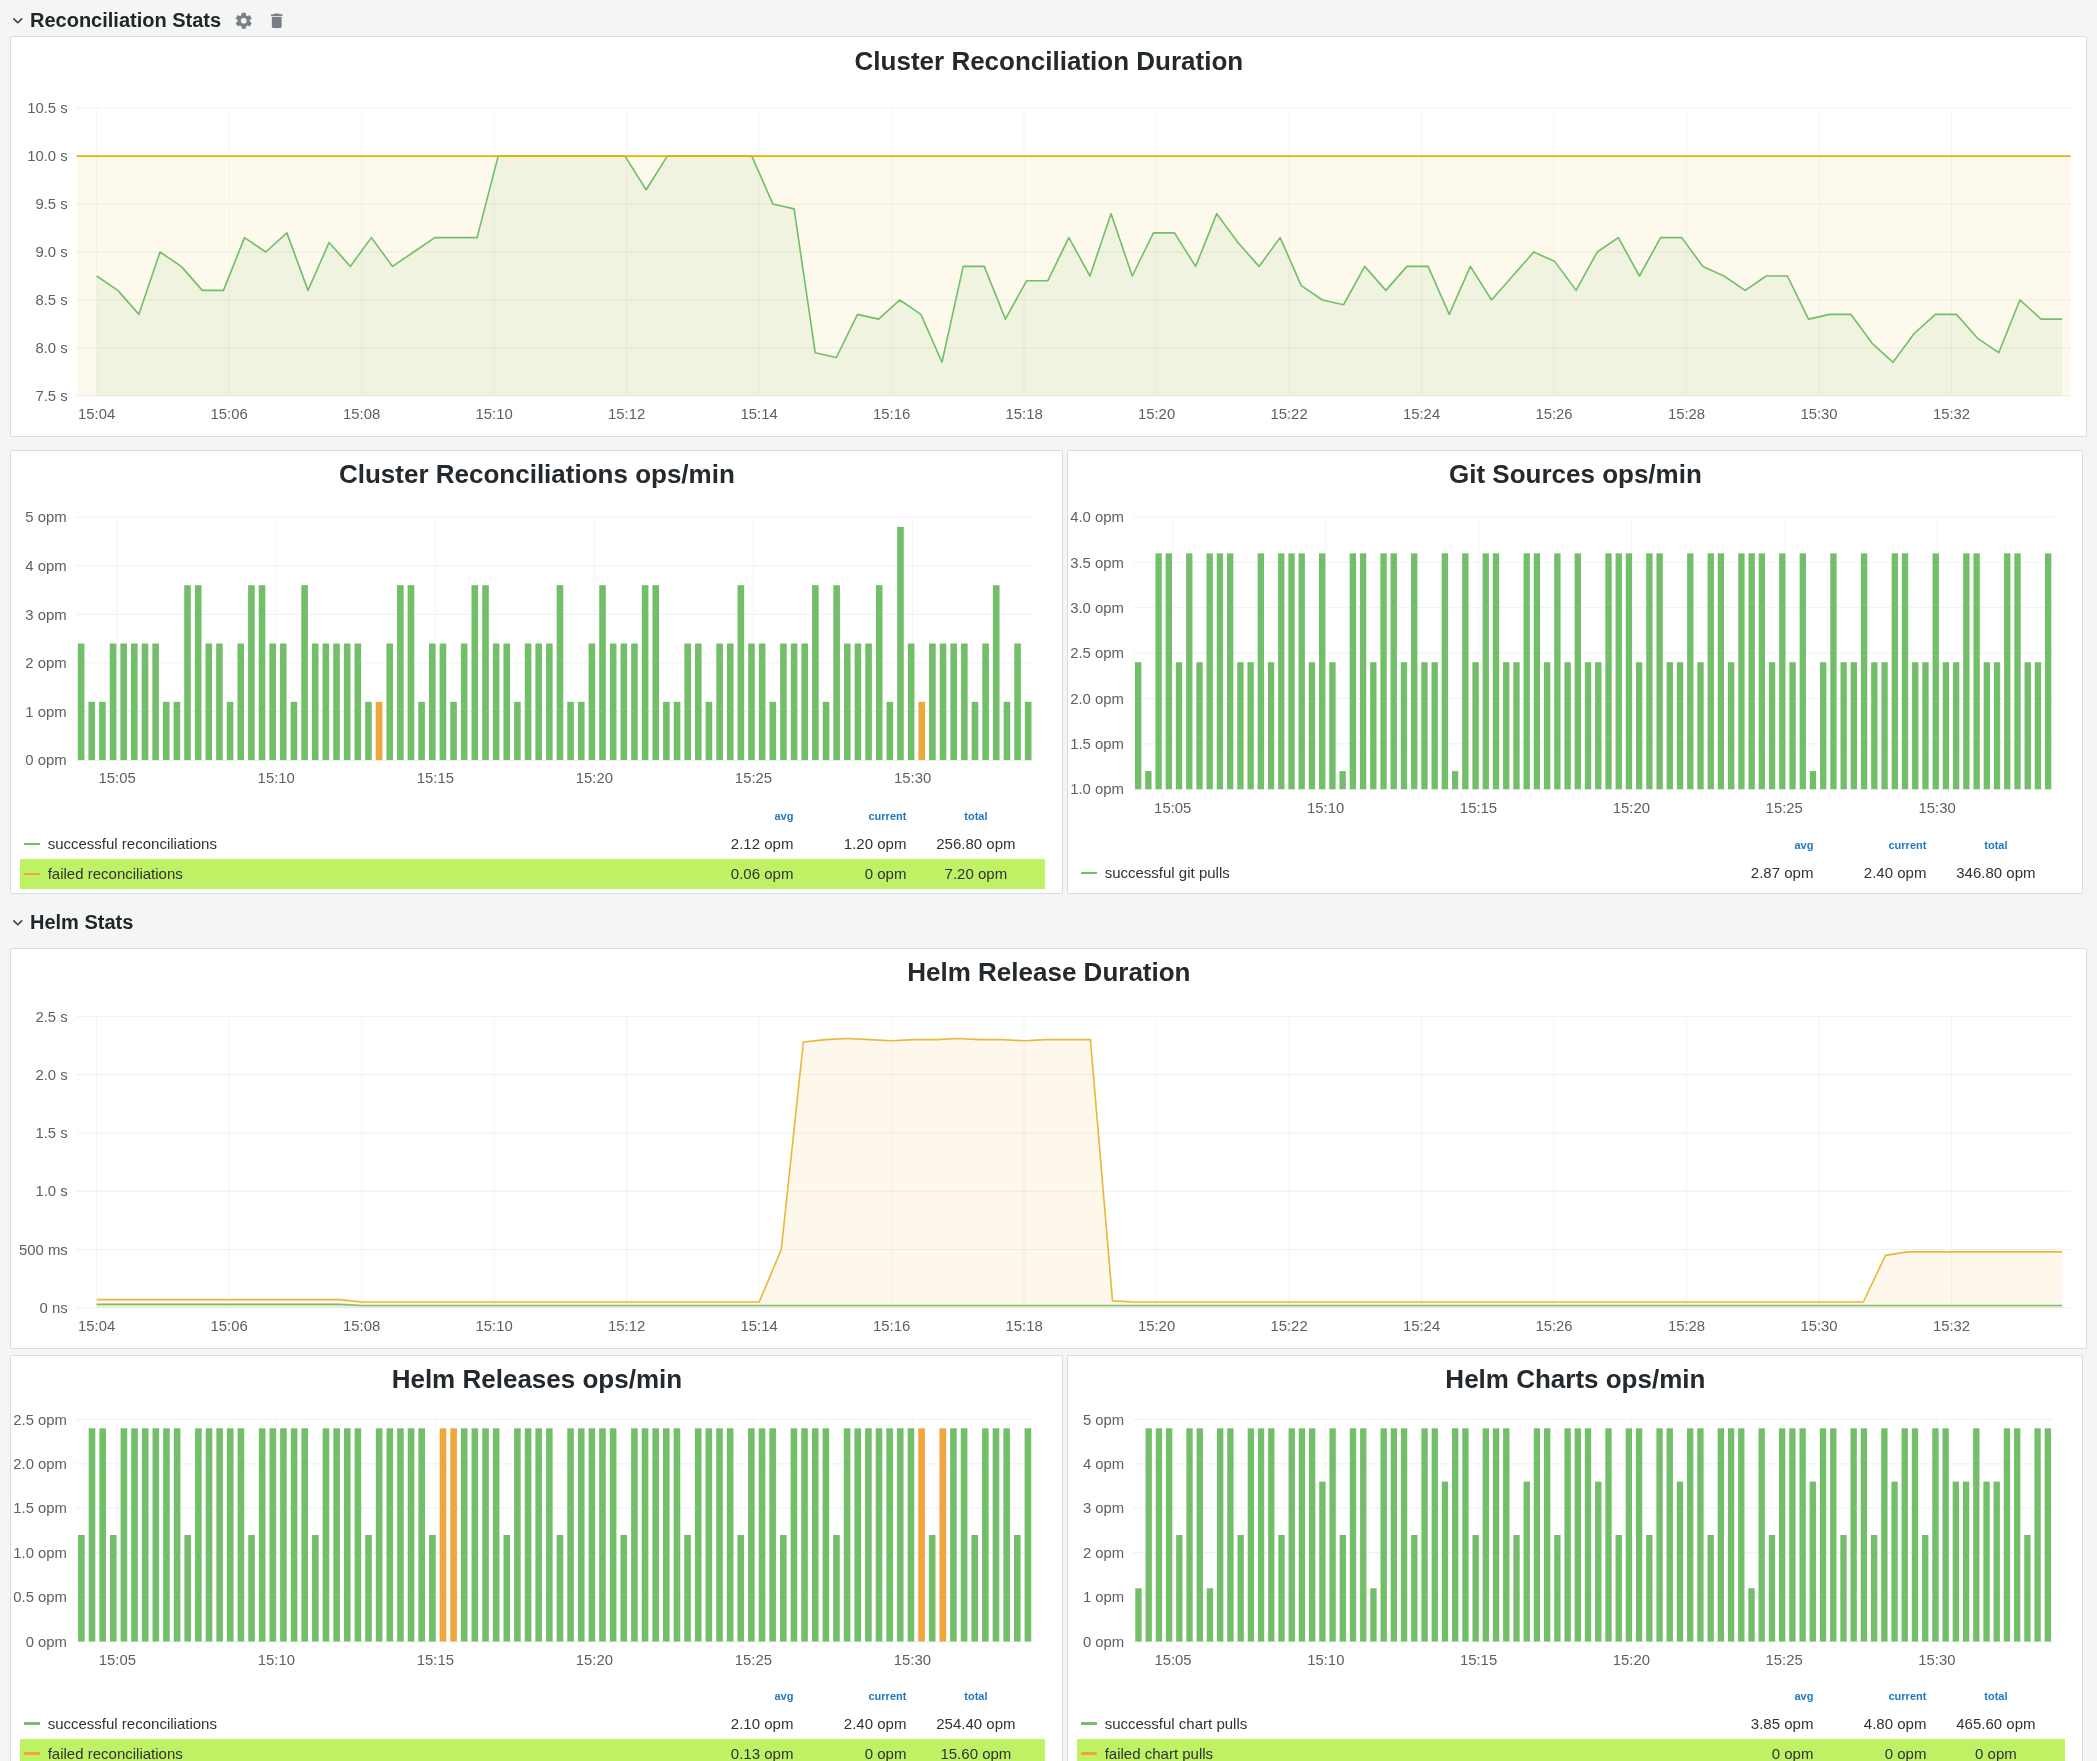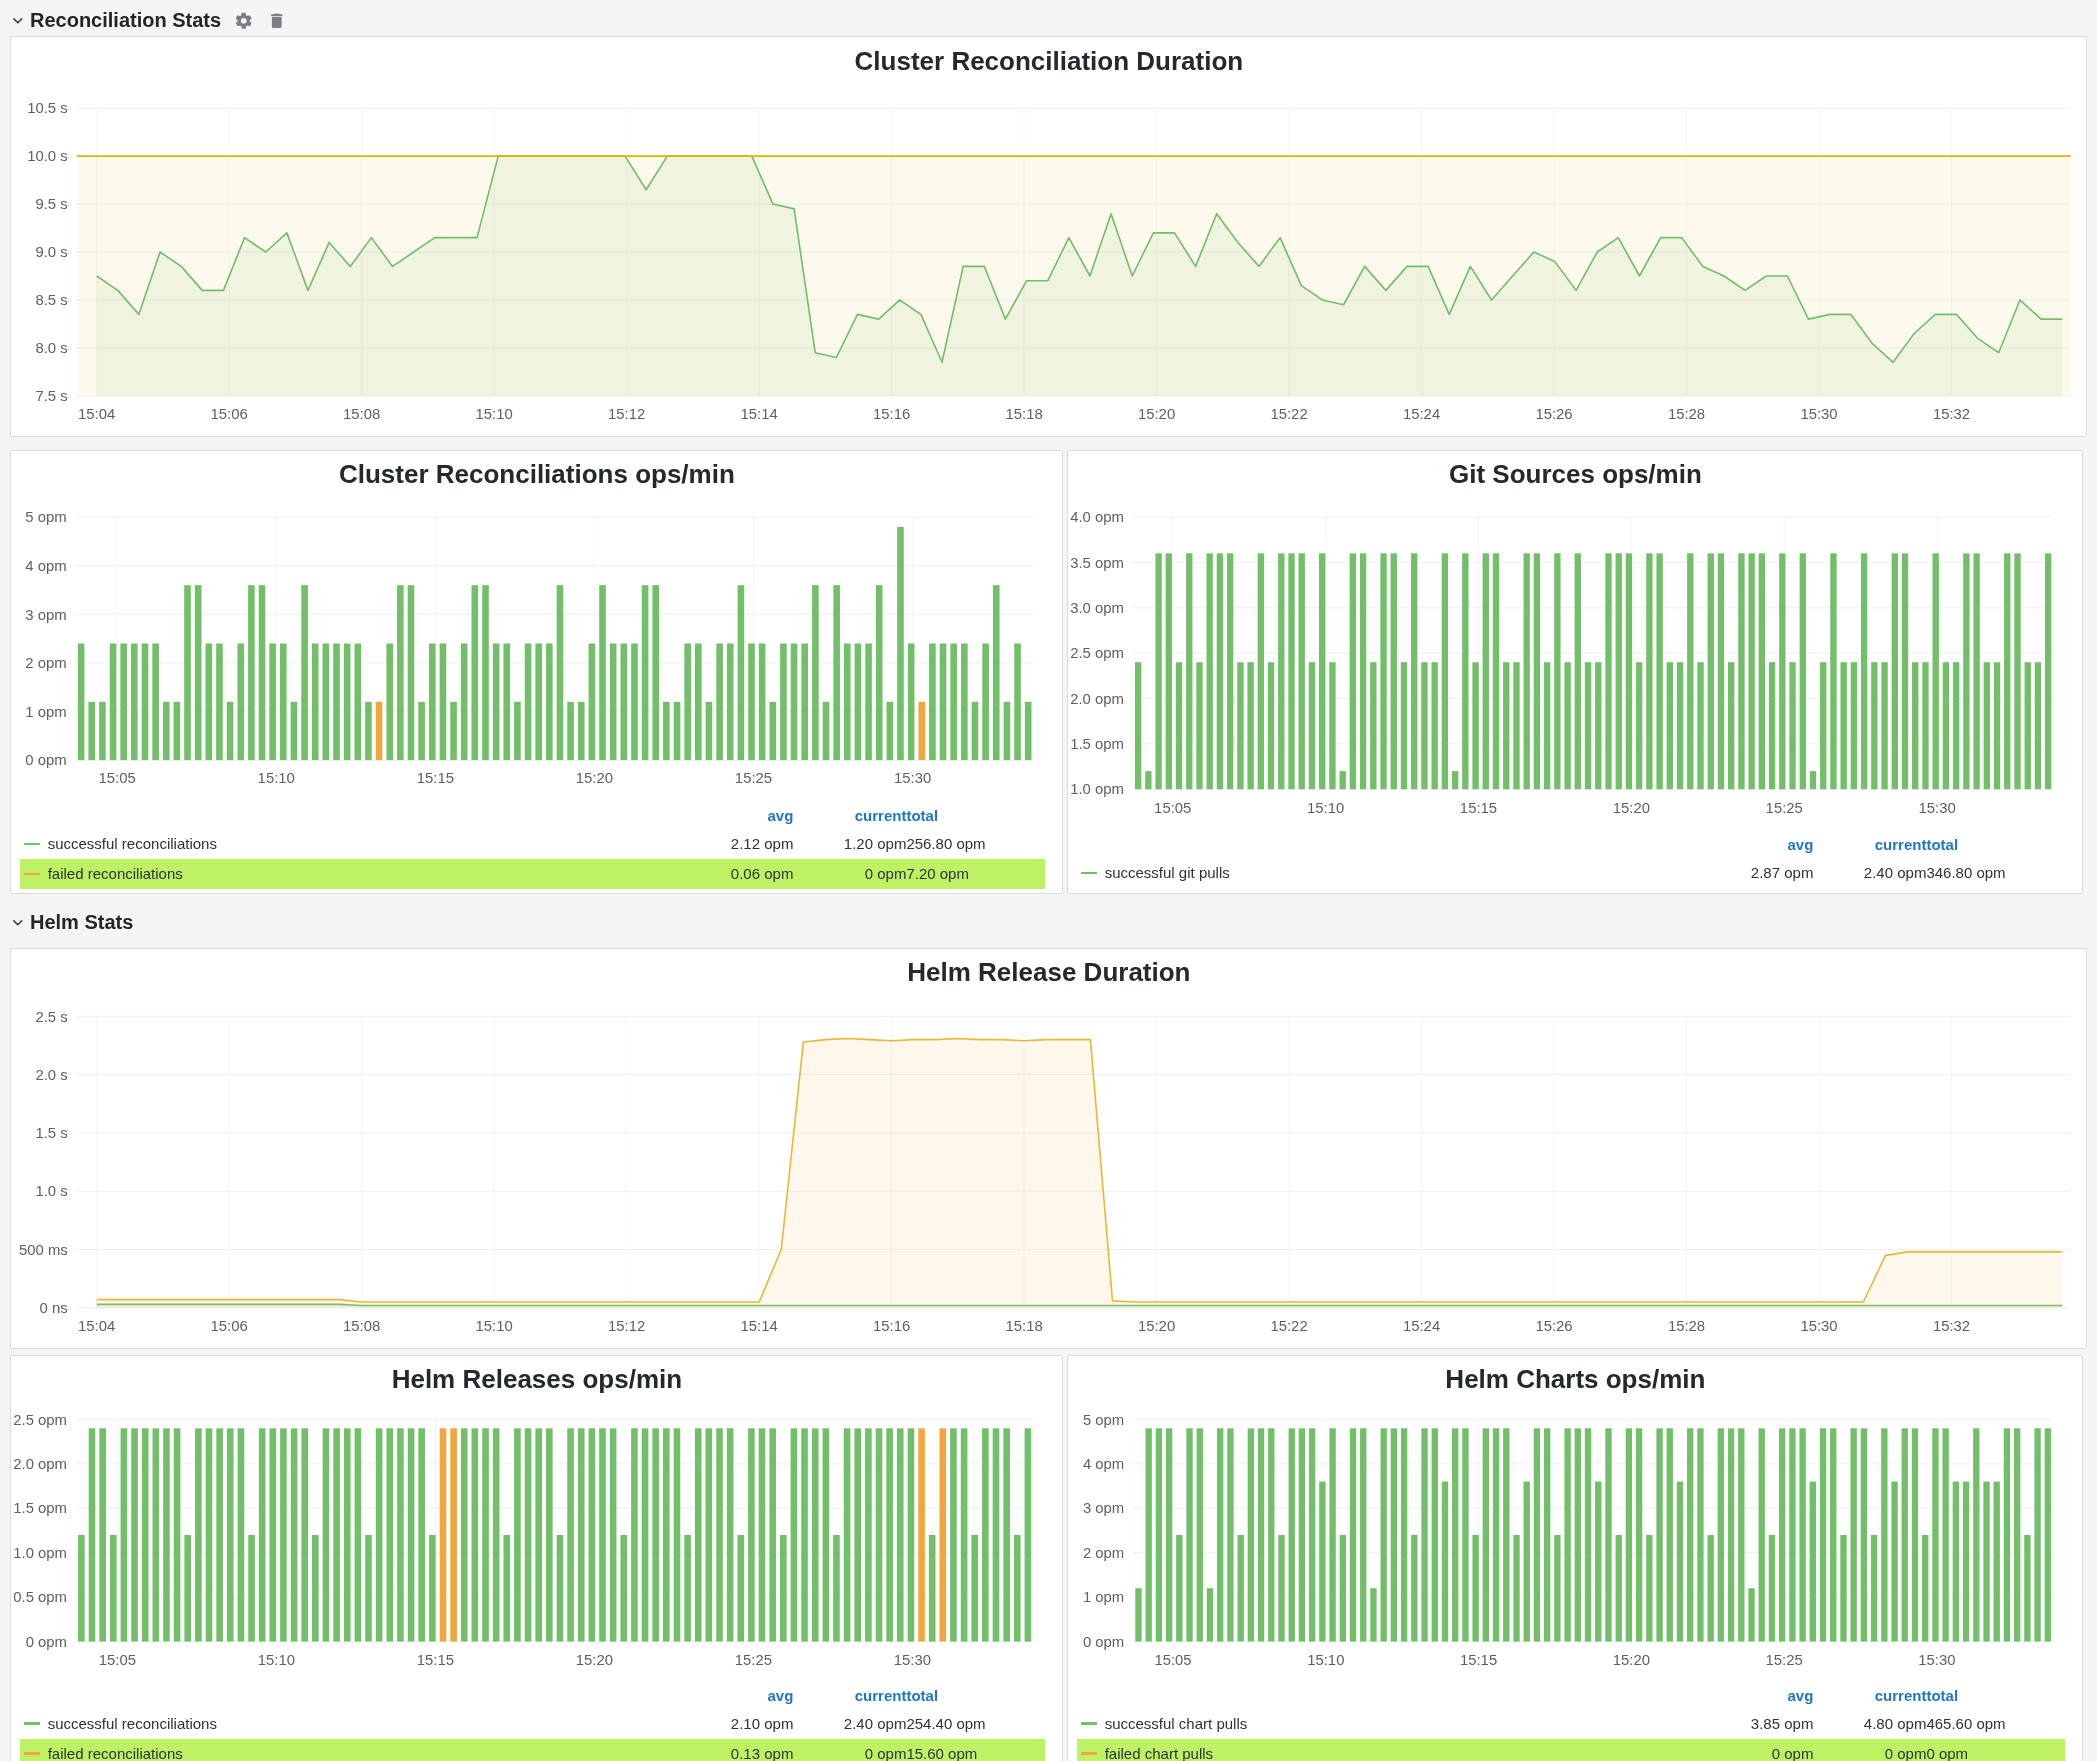--- a/index.html
+++ b/index.html
@@ -19,24 +19,24 @@
 .mb-s{margin-bottom:6px}
 .helm-gap{margin-top:9px;margin-bottom:10px}
 .panel-title{text-align:center;font-weight:700;font-size:26px;padding:8.4px 0 4.5px;color:#24292e}
 svg.chart{display:block;width:100%}
 .chart0,.chart3{height:355px}
 .chart1{height:308px}
 .chart2{height:337px}
 .chart4,.chart5{height:283px}
 text.tick{font-size:23px;fill:#5d6166;font-family:"Liberation Sans",sans-serif}
 .legend{padding:0 17px 3.9px 9px}
-.legend-header{display:flex;align-items:center;height:26px;font-size:15px;font-weight:700;color:#1f78c1}
+.legend-header{display:flex;align-items:center;height:26px;font-size:11px;font-weight:700;color:#1f78c1}
 .sp{flex:1}
 .colw{width:113px;text-align:right}
-.colt{width:139px;text-align:left}
+.colt{width:139px;text-align:center}
 .legend-row{display:flex;align-items:center;height:30px;font-size:15px;color:#2e3338}
 .legend-row.alt{background:#bef264}
 .dash{width:15.6px;height:2.6px;margin:0 7.8px 0 3.9px;border-radius:0.6px;flex:none}
 .lbl{flex:1}
 </style>
 </head>
 <body>
 
 <div class="dashboard">
 

